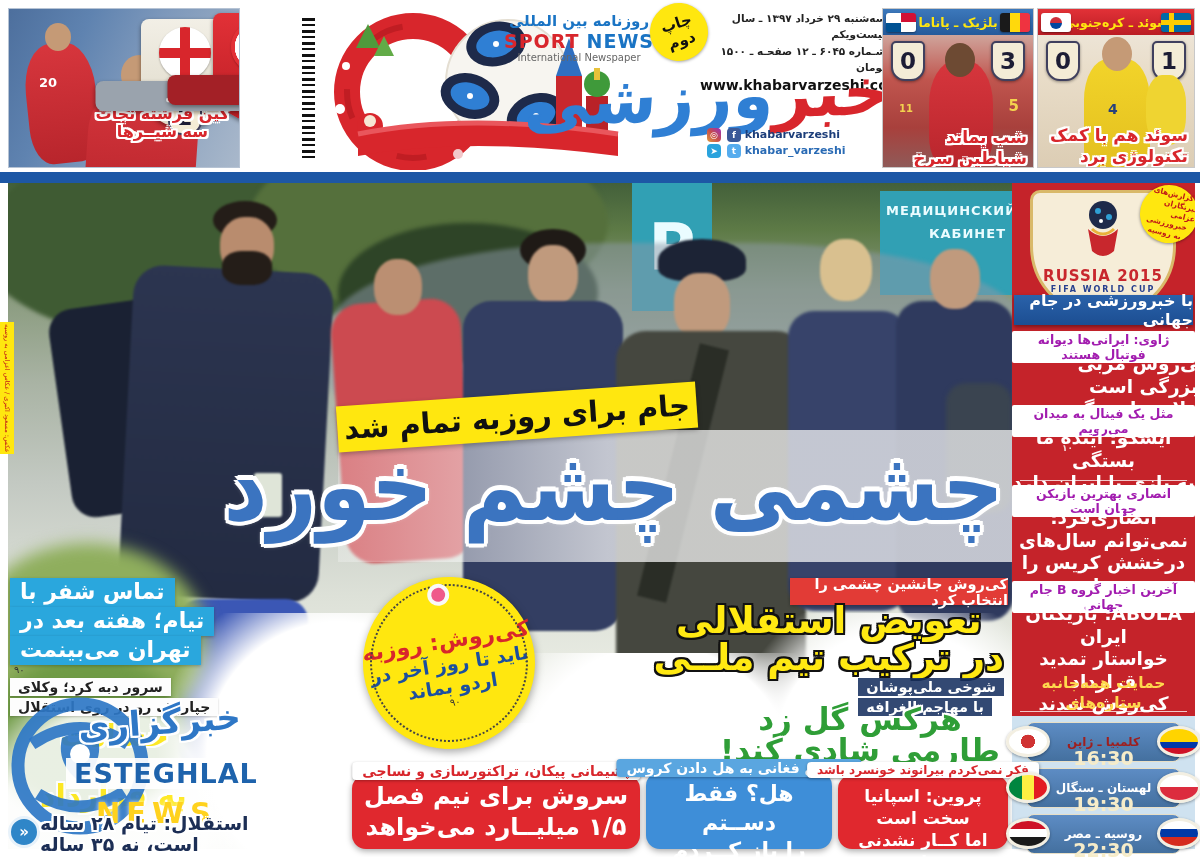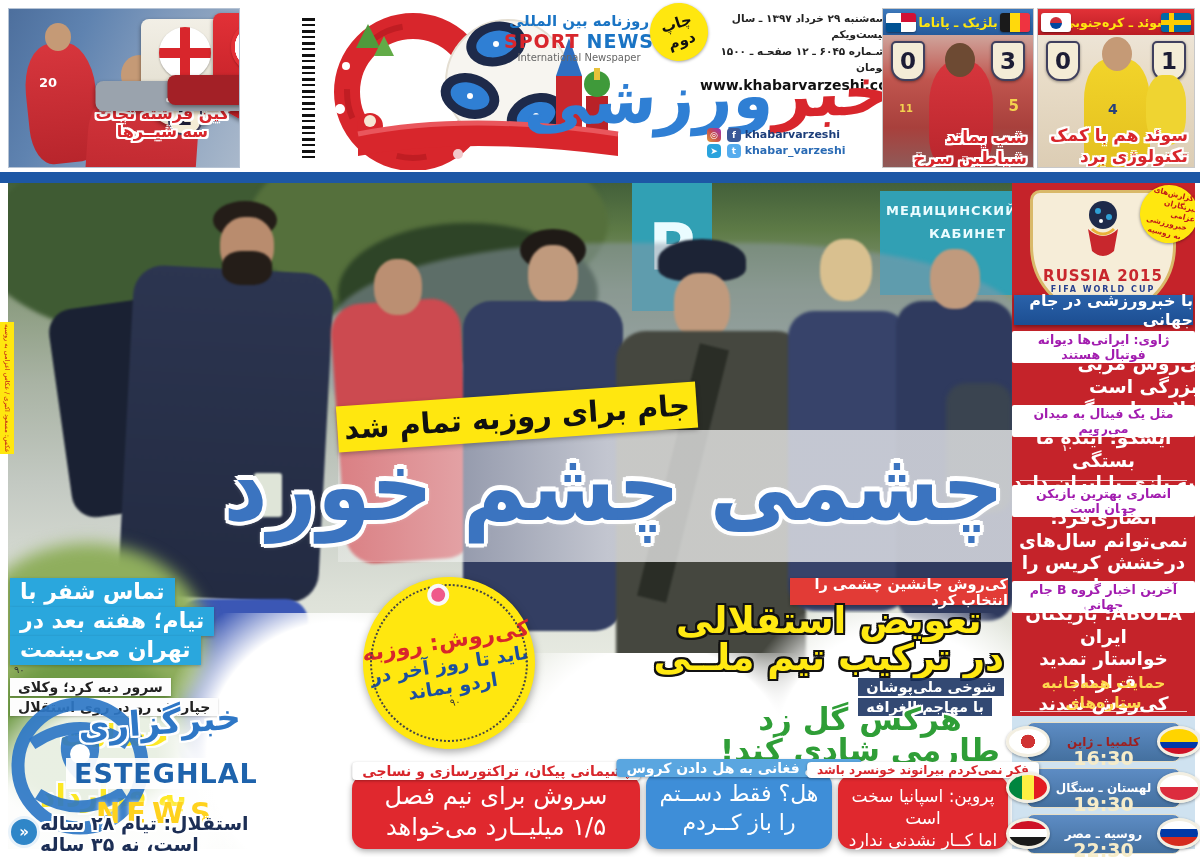--- a/index.html
+++ b/index.html
@@ -90,21 +90,21 @@
   .f-egypt{background:linear-gradient(180deg,#ce1126 0 33%,#fff 33% 66%,#1a1a1a 66%);}
   .f-russia{background:linear-gradient(180deg,#fff 0 33%,#0039a6 33% 66%,#d52b1e 66%);}
   .f-belgium{background:linear-gradient(90deg,#1a1a1a 0 33%,#ffd90c 33% 66%,#ef3340 66%);}
   .f-panama{background:conic-gradient(#d21034 0 90deg,#fff 90deg 180deg,#005293 180deg 270deg,#fff 270deg);}
   .f-korea{background:#fff;}
   .f-korea i{position:absolute;left:50%;top:50%;transform:translate(-50%,-50%);width:12px;height:12px;border-radius:50%;background:linear-gradient(180deg,#cd2e3a 0 50%,#0047a0 50%);}
   .f-sweden{background:#006aa7;background-image:linear-gradient(90deg,transparent 0 28%,#fecc00 28% 44%,transparent 44%),linear-gradient(180deg,transparent 0 38%,#fecc00 38% 62%,transparent 62%);}
   
   .bbox{position:absolute;border-radius:14px;text-align:center;color:#fff;box-shadow:0 2px 6px rgba(0,0,0,.35);}
   .bbox .bk{position:absolute;top:-13px;left:50%;transform:translateX(-50%);white-space:nowrap;background:#fff;font-size:14px;font-weight:bold;padding:1px 10px;border-radius:4px;box-shadow:0 1px 3px rgba(0,0,0,.3);}
-  .bbox .l1,.bbox .l2{font-weight:normal;line-height:1.3;}
+  .bbox .l1,.bbox .l2{font-weight:bold;line-height:1.3;}
   .bbred{background:#e0282e;}
   .bbblue{background:#3e8ed8;}
   .bbblue .bk{background:#5aa6e0;color:#fff;}
   .refmark{font-size:10px;color:#333;}
 </style>
 </head>
 <body>
 
 <div id="page">
 

